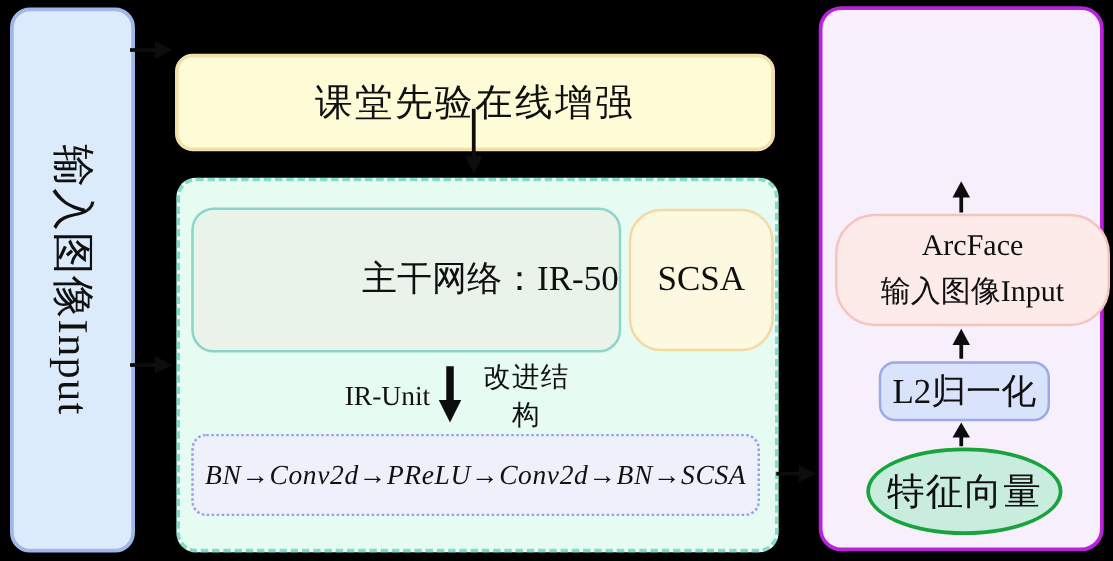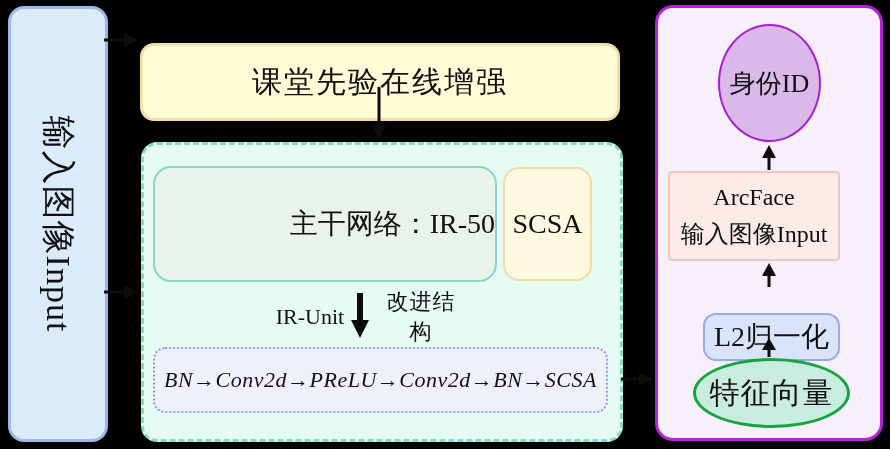--- a/index.html
+++ b/index.html
@@ -28,21 +28,21 @@
     left:141px;top:142px;width:482px;height:300px;border-radius:16px;
     background:var(--backbone_panel_fill,#e6fbf2);border:3px dashed var(--backbone_panel_border,#86dbc8);
   }
   #backbone-box{
     left:153px;top:166px;width:344px;height:116px;border-radius:18px;
     background:var(--backbone_fill,#eaf3ea);border:2px solid var(--backbone_border,#8ad5c8);
     flex-direction:column;font-size:28px;line-height:1.6;align-items:flex-end;
   }
   #backbone-box .sub{font-size:26px;}
   #scsa-box{
-    left:503px;top:167px;width:89px;height:114px;border-radius:16px;
+    left:503px;top:167px;width:116px;height:114px;border-radius:26px;
     background:var(--scsa_fill,#fdf9e0);border:2px solid var(--scsa_border,#f5d9a3);
     font-size:28px;
   }
   #ir-unit-label{left:270px;top:303px;width:80px;height:28px;font-size:22px;}
   #improve-label{left:376px;top:303px;width:90px;height:28px;font-size:22px;letter-spacing:1px;}
   #unit-chain-box{
     left:153px;top:347px;width:455px;height:66px;border-radius:12px;
     background:var(--unit_chain_fill,#eef0fc);border:2px dotted var(--unit_chain_border,#93a0ea);
     font-size:22px;letter-spacing:.5px;font-style:italic;
   }
@@ -51,29 +51,28 @@
   #loss-panel{
     left:655px;top:5px;width:228px;height:436px;border-radius:18px;
     background:var(--loss_panel_fill,#f7f0fc);border:3px solid var(--loss_panel_border,#b922dd);
   }
   #identity-node{
     left:718px;top:24px;width:103px;height:118px;border-radius:50%;
     background:var(--identity_fill,#dab9ea);border:2.5px solid var(--identity_border,#a81fd3);
     font-size:26px;
   }
   #arcface-box{
-    left:668px;top:171px;width:172px;height:90px;border-radius:4px;
+    left:668px;top:171px;width:220px;height:90px;border-radius:32px;
     background:var(--arcface_fill,#fdebea);border:2px solid var(--arcface_border,#f6c3bd);
     flex-direction:column;font-size:24px;line-height:1.55;
   }
   #l2-box{
     left:703px;top:289px;width:137px;height:48px;border-radius:13px;
     background:var(--l2_fill,#d9e3fb);border:2px solid var(--l2_border,#98aae8);
     font-size:28px;
-    margin-top:24px;
   }
   #feature-node{
     left:693px;top:358px;width:157px;height:70px;border-radius:50%;
     background:var(--feature_fill,#c8ecdd);border:3px solid var(--feature_border,#18a33d);
     font-size:30px;letter-spacing:1px;align-items:center;
   }
 
   #arrows{position:absolute;left:0;top:0;width:890px;height:449px;pointer-events:none;}
 </style>
 </head>
@@ -101,23 +100,20 @@
 
   <div class="box" id="ir-unit-label">IR-Unit</div>
   <div class="box" id="improve-label">改进结构</div>
 
   <div class="box" id="unit-chain-box">
     <span>BN→Conv2d→PReLU→Conv2d→BN→SCSA</span>
   </div>
 
   <div class="box" id="loss-panel"></div>
 
-  <div class="box" id="identity-node">
-    <span>身份ID</span>
-  </div>
 
   <div class="box" id="arcface-box">
     <div>ArcFace</div>
     <div>输入图像Input</div>
   </div>
 
   <div class="box" id="l2-box">
     <span>L2归一化</span>
   </div>
 

